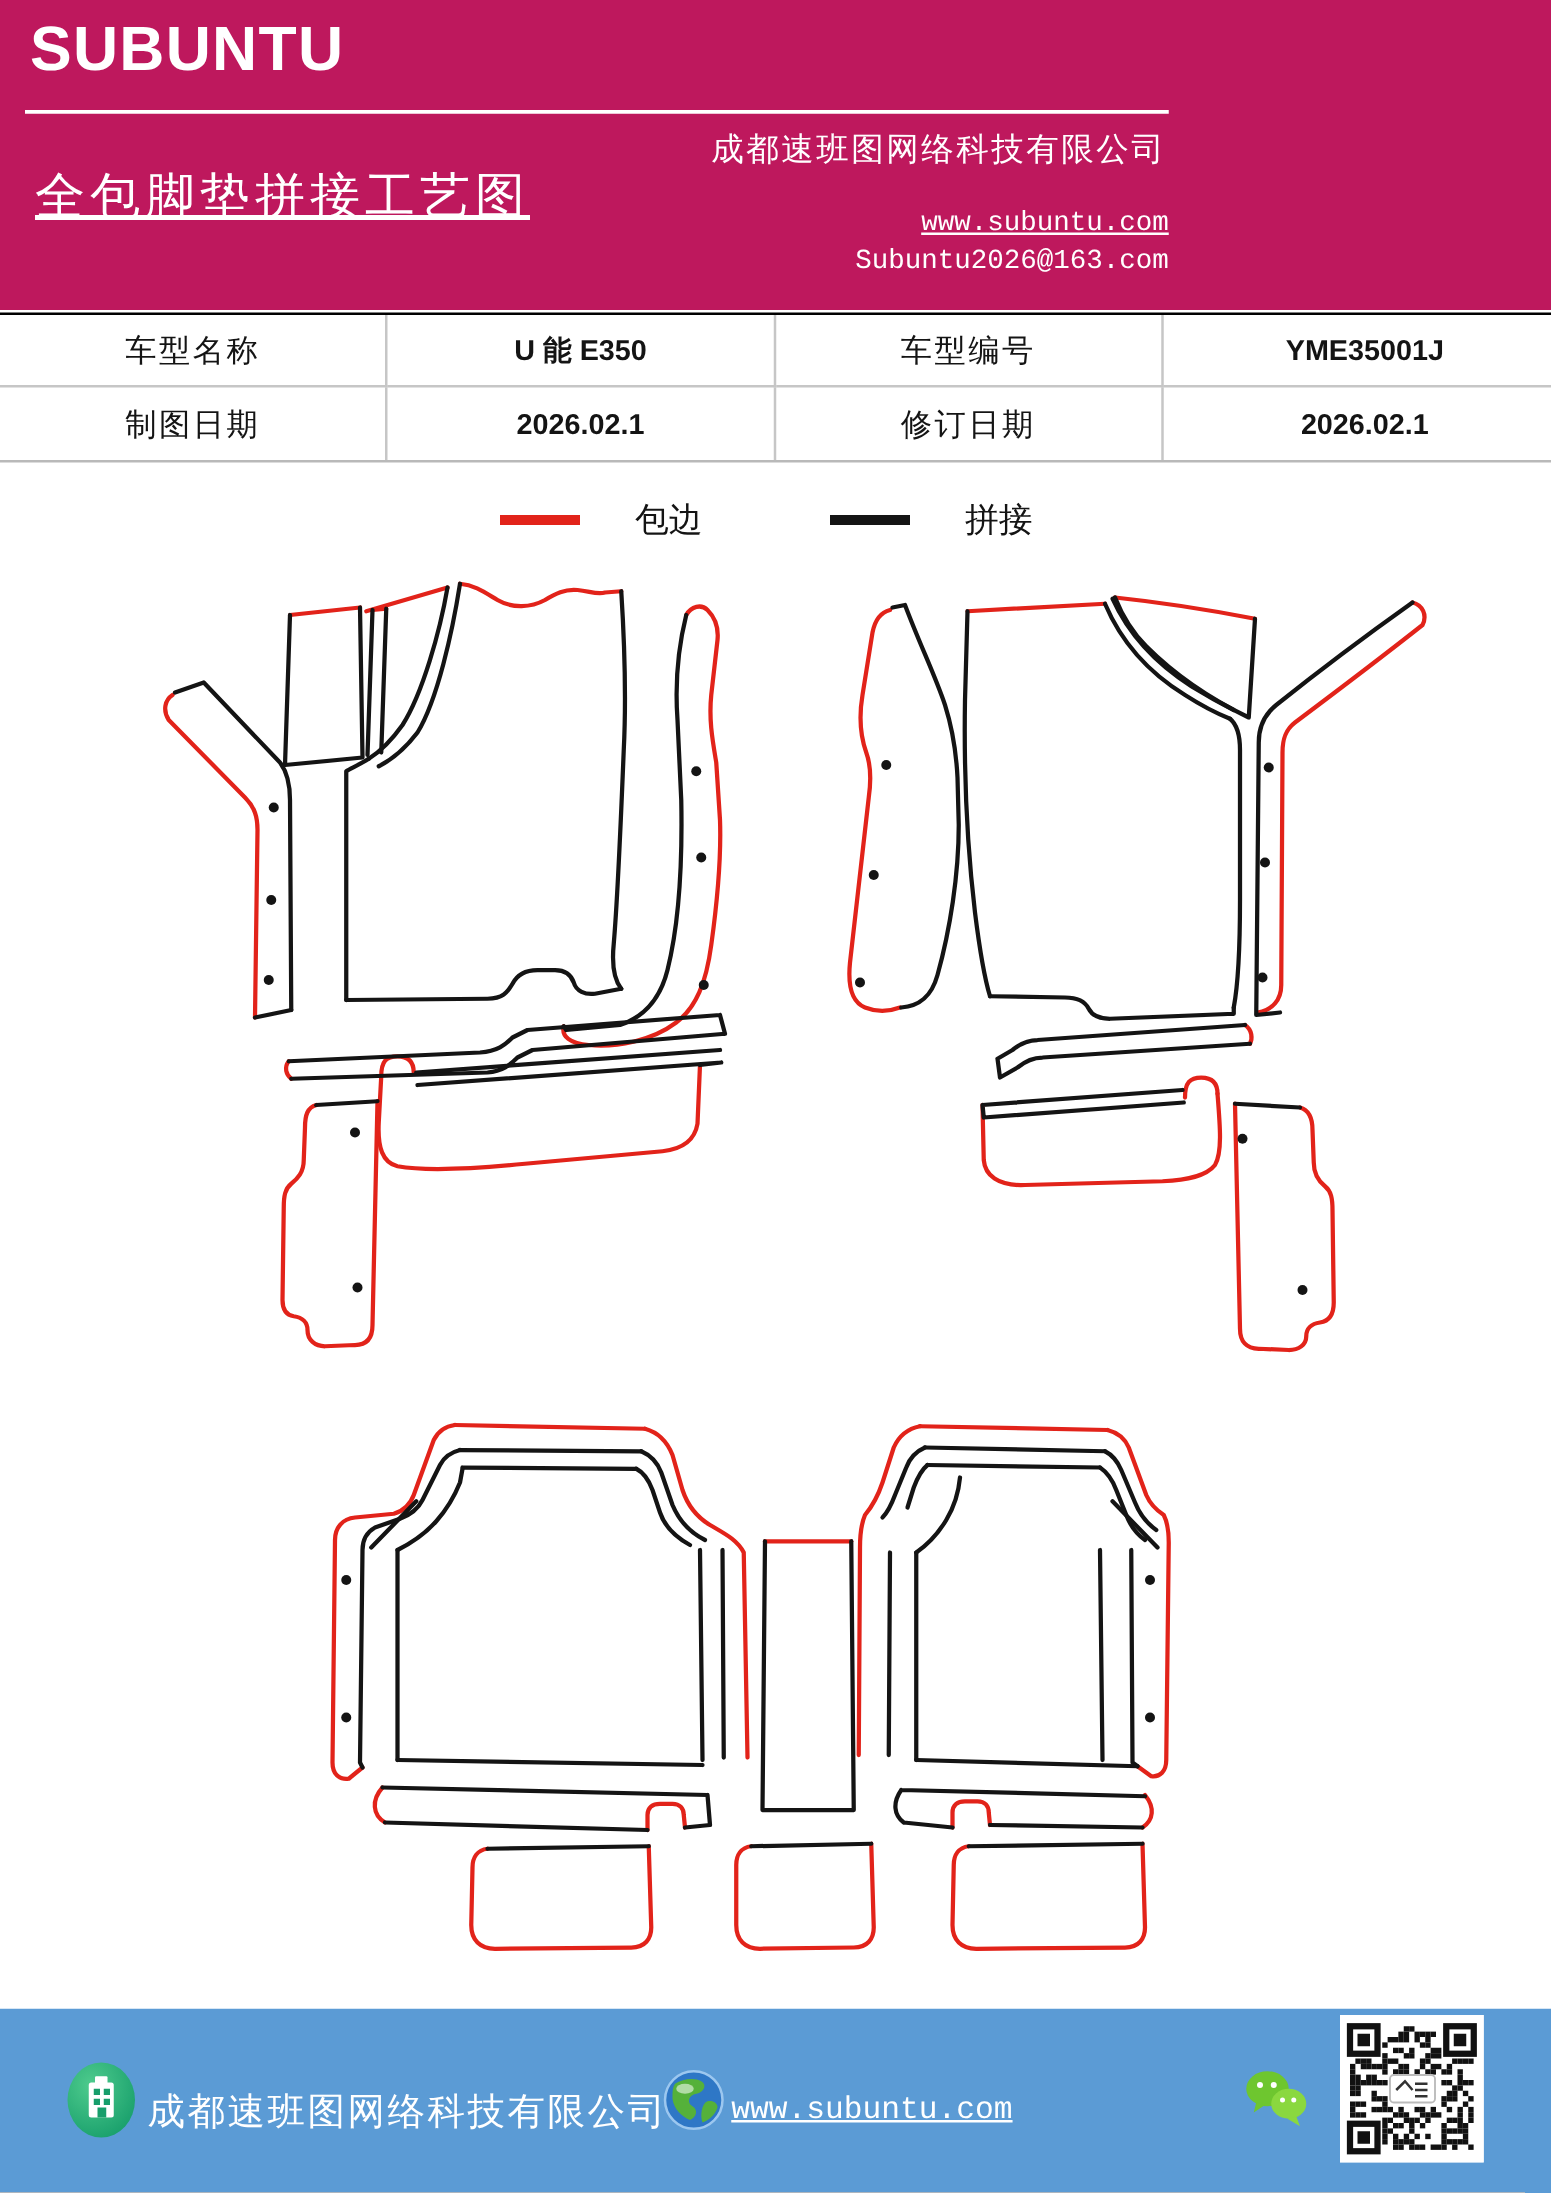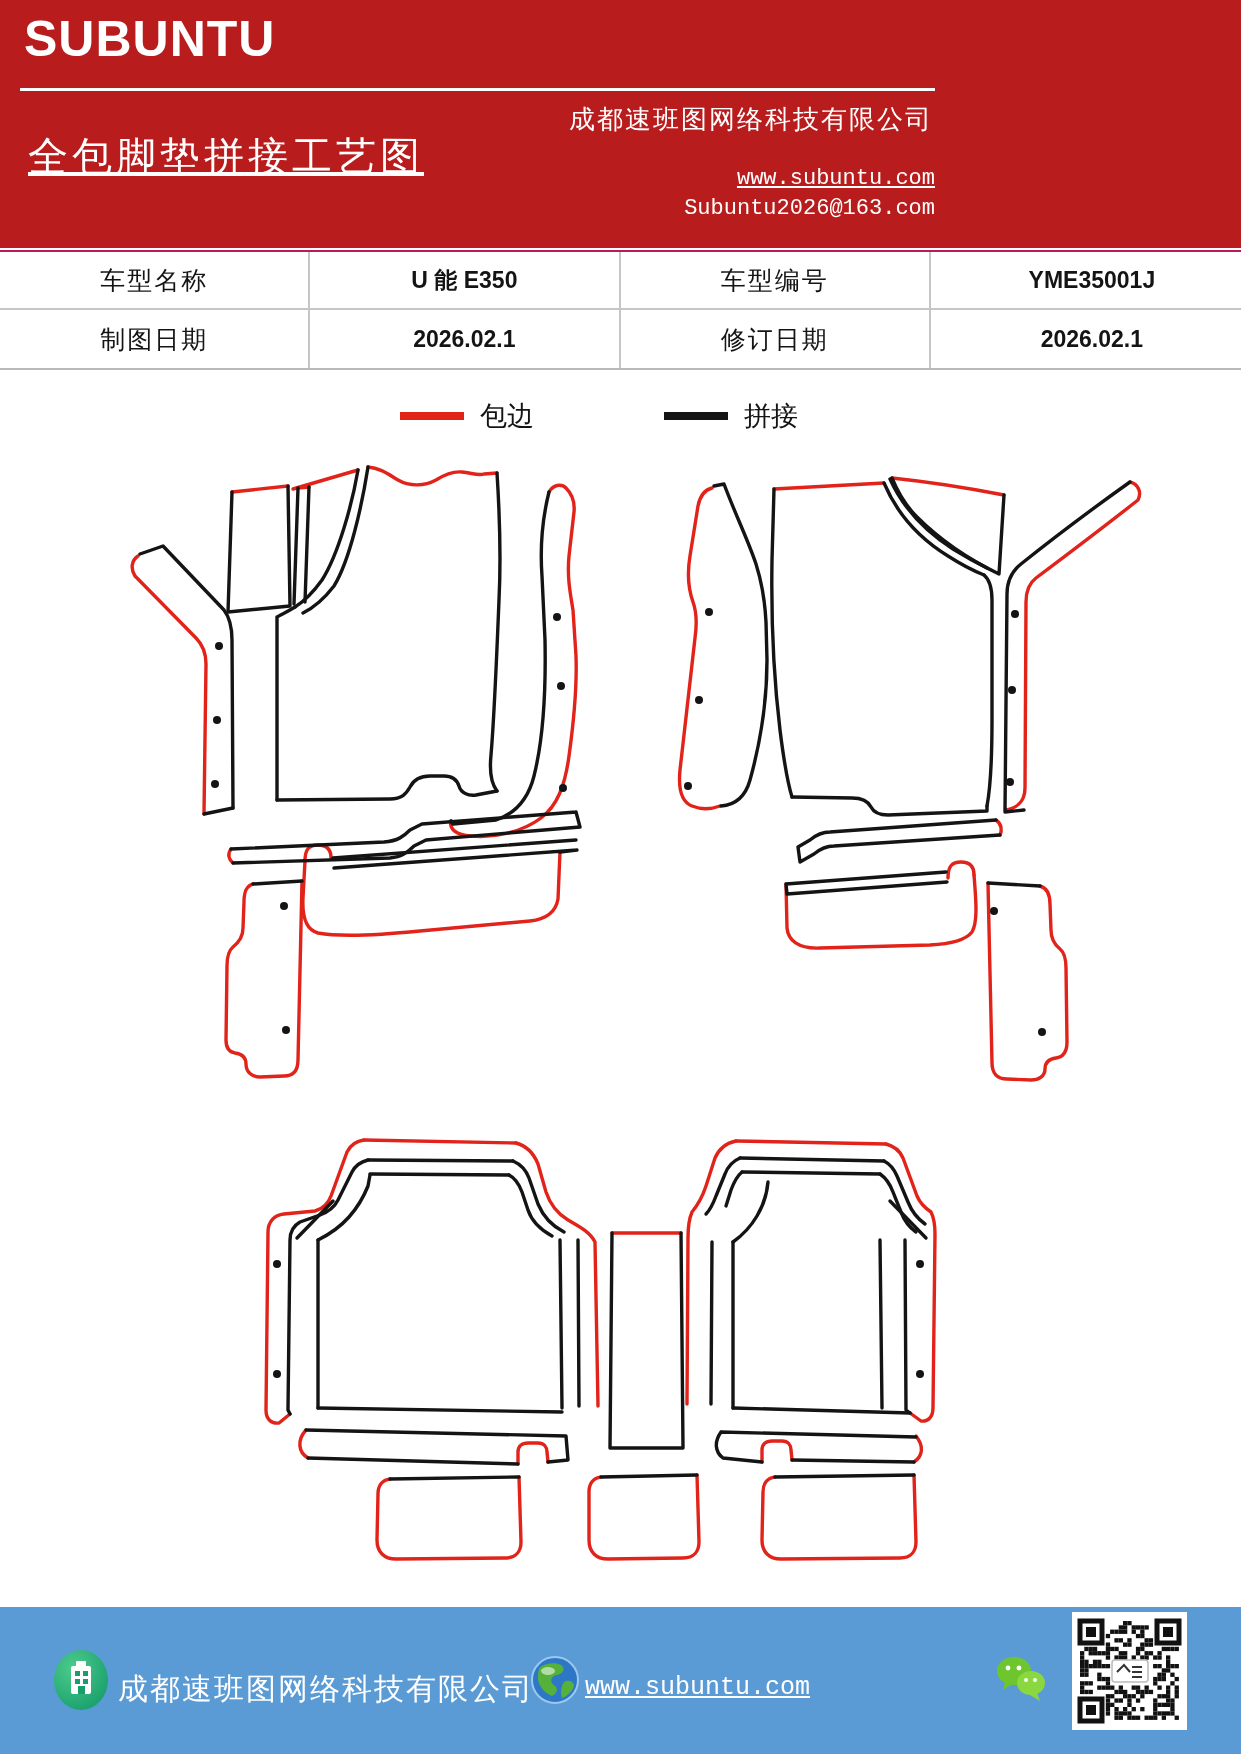--- a/index.html
+++ b/index.html
@@ -1,39 +1,39 @@
 <!DOCTYPE html>
 <html><head>
 <meta charset="utf-8">
 <style>
   html,body{margin:0;padding:0;background:#888;}
   .page{position:relative;width:1241px;height:1754px;background:#ffffff;margin:0 auto;
         font-family:"Liberation Sans",sans-serif;overflow:hidden;}
   
-  .hdr{position:absolute;left:0;top:0;width:1241px;height:248px;background:#b91c1c;color:#fff;}
+  .hdr{position:absolute;left:0;top:0;width:1241px;height:248px;background:#be185d;color:#fff;}
   .logo{position:absolute;left:24px;top:10px;font:800 50px "Liberation Sans",sans-serif;letter-spacing:1px;}
   .hdr-divider{position:absolute;left:20px;top:88px;width:915px;height:3px;background:#fff;}
   .doc-title{position:absolute;left:28px;top:129px;font:400 40px "Liberation Serif",serif;letter-spacing:4px;text-decoration:underline;}
   .hdr-company{position:absolute;top:102px;right:308px;font:400 26px "Liberation Serif",serif;letter-spacing:2px;}
   .hdr-site{position:absolute;top:166px;right:306px;font:400 22px "Liberation Mono",monospace;
             text-decoration:underline;color:#fff;cursor:pointer;}
   .hdr-mail{position:absolute;top:196px;right:306px;font:400 22px "Liberation Mono",monospace;}
   .sop{position:absolute;left:978px;top:64px;font:800 82px "Liberation Sans",sans-serif;letter-spacing:4px;}
   
   .tbl{position:absolute;left:0;top:250px;width:1241px;height:116px;
        display:grid;grid-template-columns:1fr 1fr 1fr 1fr;grid-template-rows:1fr 1fr;
-       border-top:2px solid #be185d;border-bottom:2px solid #b9b9b9;background:#fff;}
+       border-top:2px solid #000000;border-bottom:2px solid #b9b9b9;background:#fff;}
   .cell{display:flex;align-items:center;justify-content:center;border-right:2px solid #c6c6c6;
         border-bottom:2px solid #c6c6c6;color:#141414;}
   .cell:nth-child(4n){border-right:none;padding-left:12px;}
   .cell:nth-child(n+5){border-bottom:none;}
   .cell.lbl{font:400 25px "Liberation Serif",serif;letter-spacing:2px;}
   .cell.val{font:600 23px "Liberation Sans",sans-serif;}
   
-  .legend-item{position:absolute;top:398px;display:flex;align-items:center;}
+  .legend-item{position:absolute;top:398px;display:flex;align-items:center;gap:28px;}
   .legend-swatch{width:64px;height:8px;display:inline-block;}
   .legend-label{margin-left:16px;font:400 27px "Liberation Serif",serif;color:#141414;}
   .leg-bind{left:400px;}
   .leg-splice{left:664px;justify-content:center;}
   .sw-bind{background:#e2231a;}
   .sw-splice{background:#141414;}
   
   .diagram{position:absolute;left:0;top:0;width:1241px;height:1754px;}
   .diagram path{fill:none;stroke-linecap:round;stroke-linejoin:round;}
   .red  path{stroke:#e2231a;stroke-width:3.4;}

